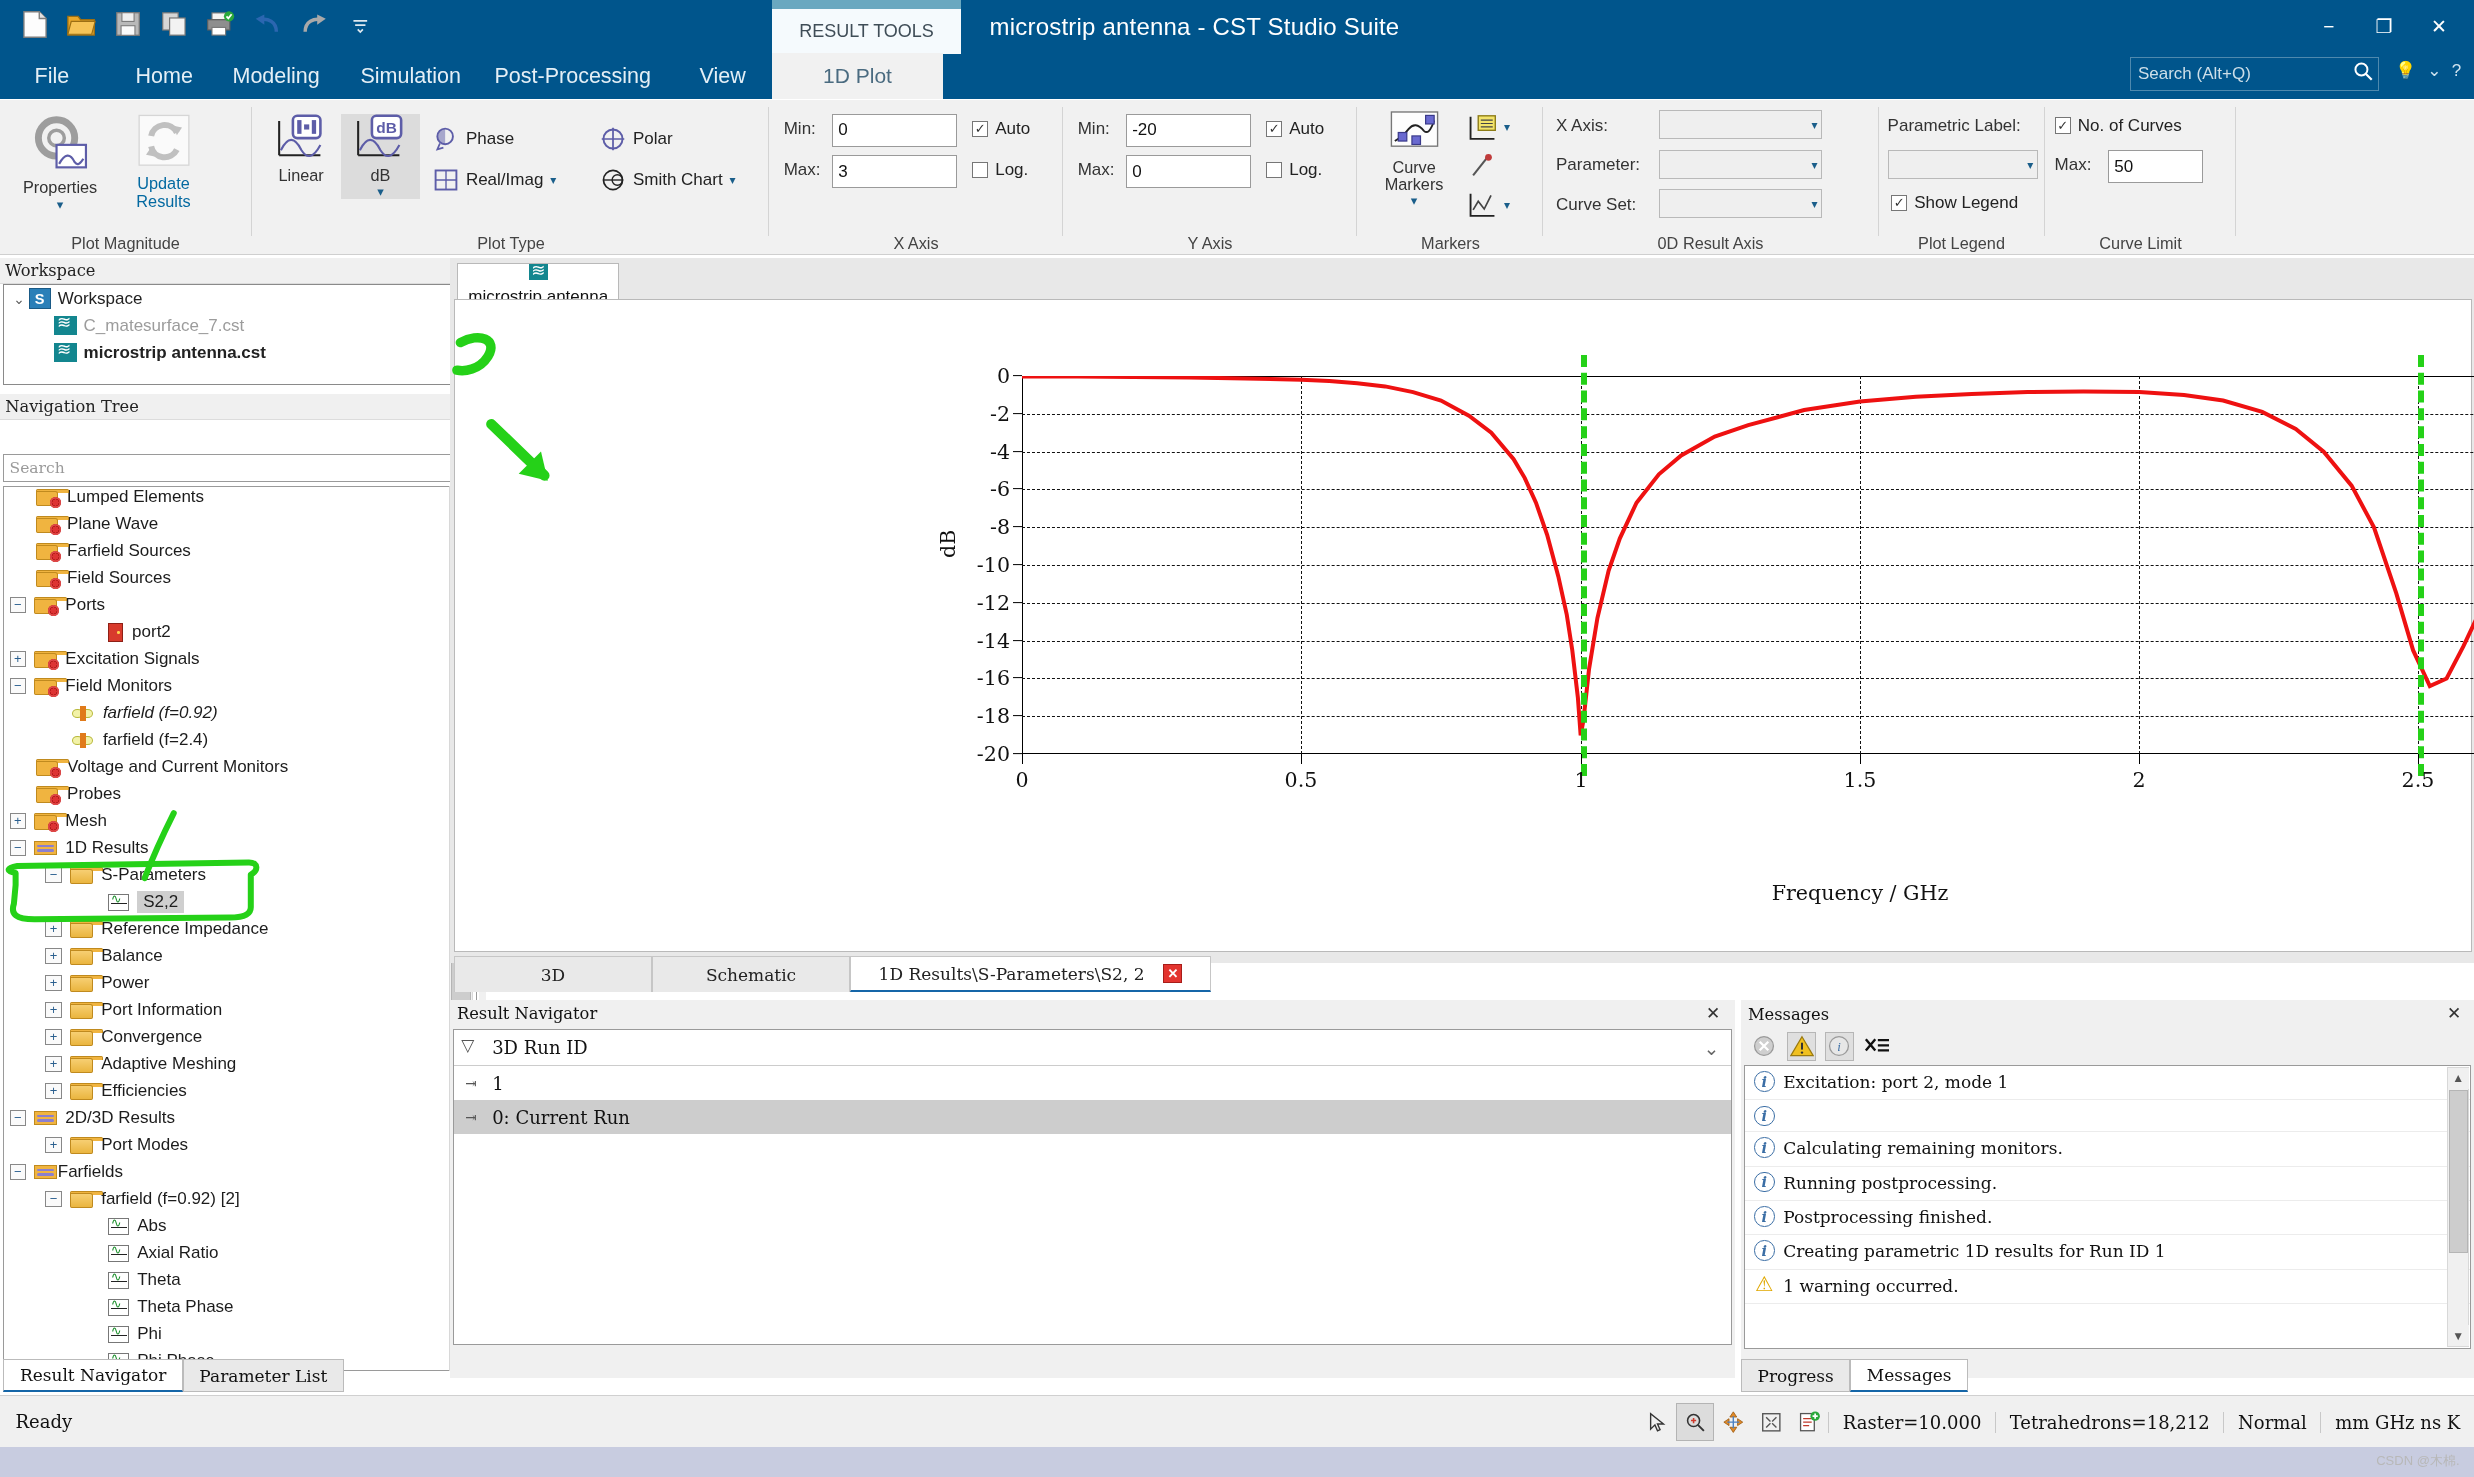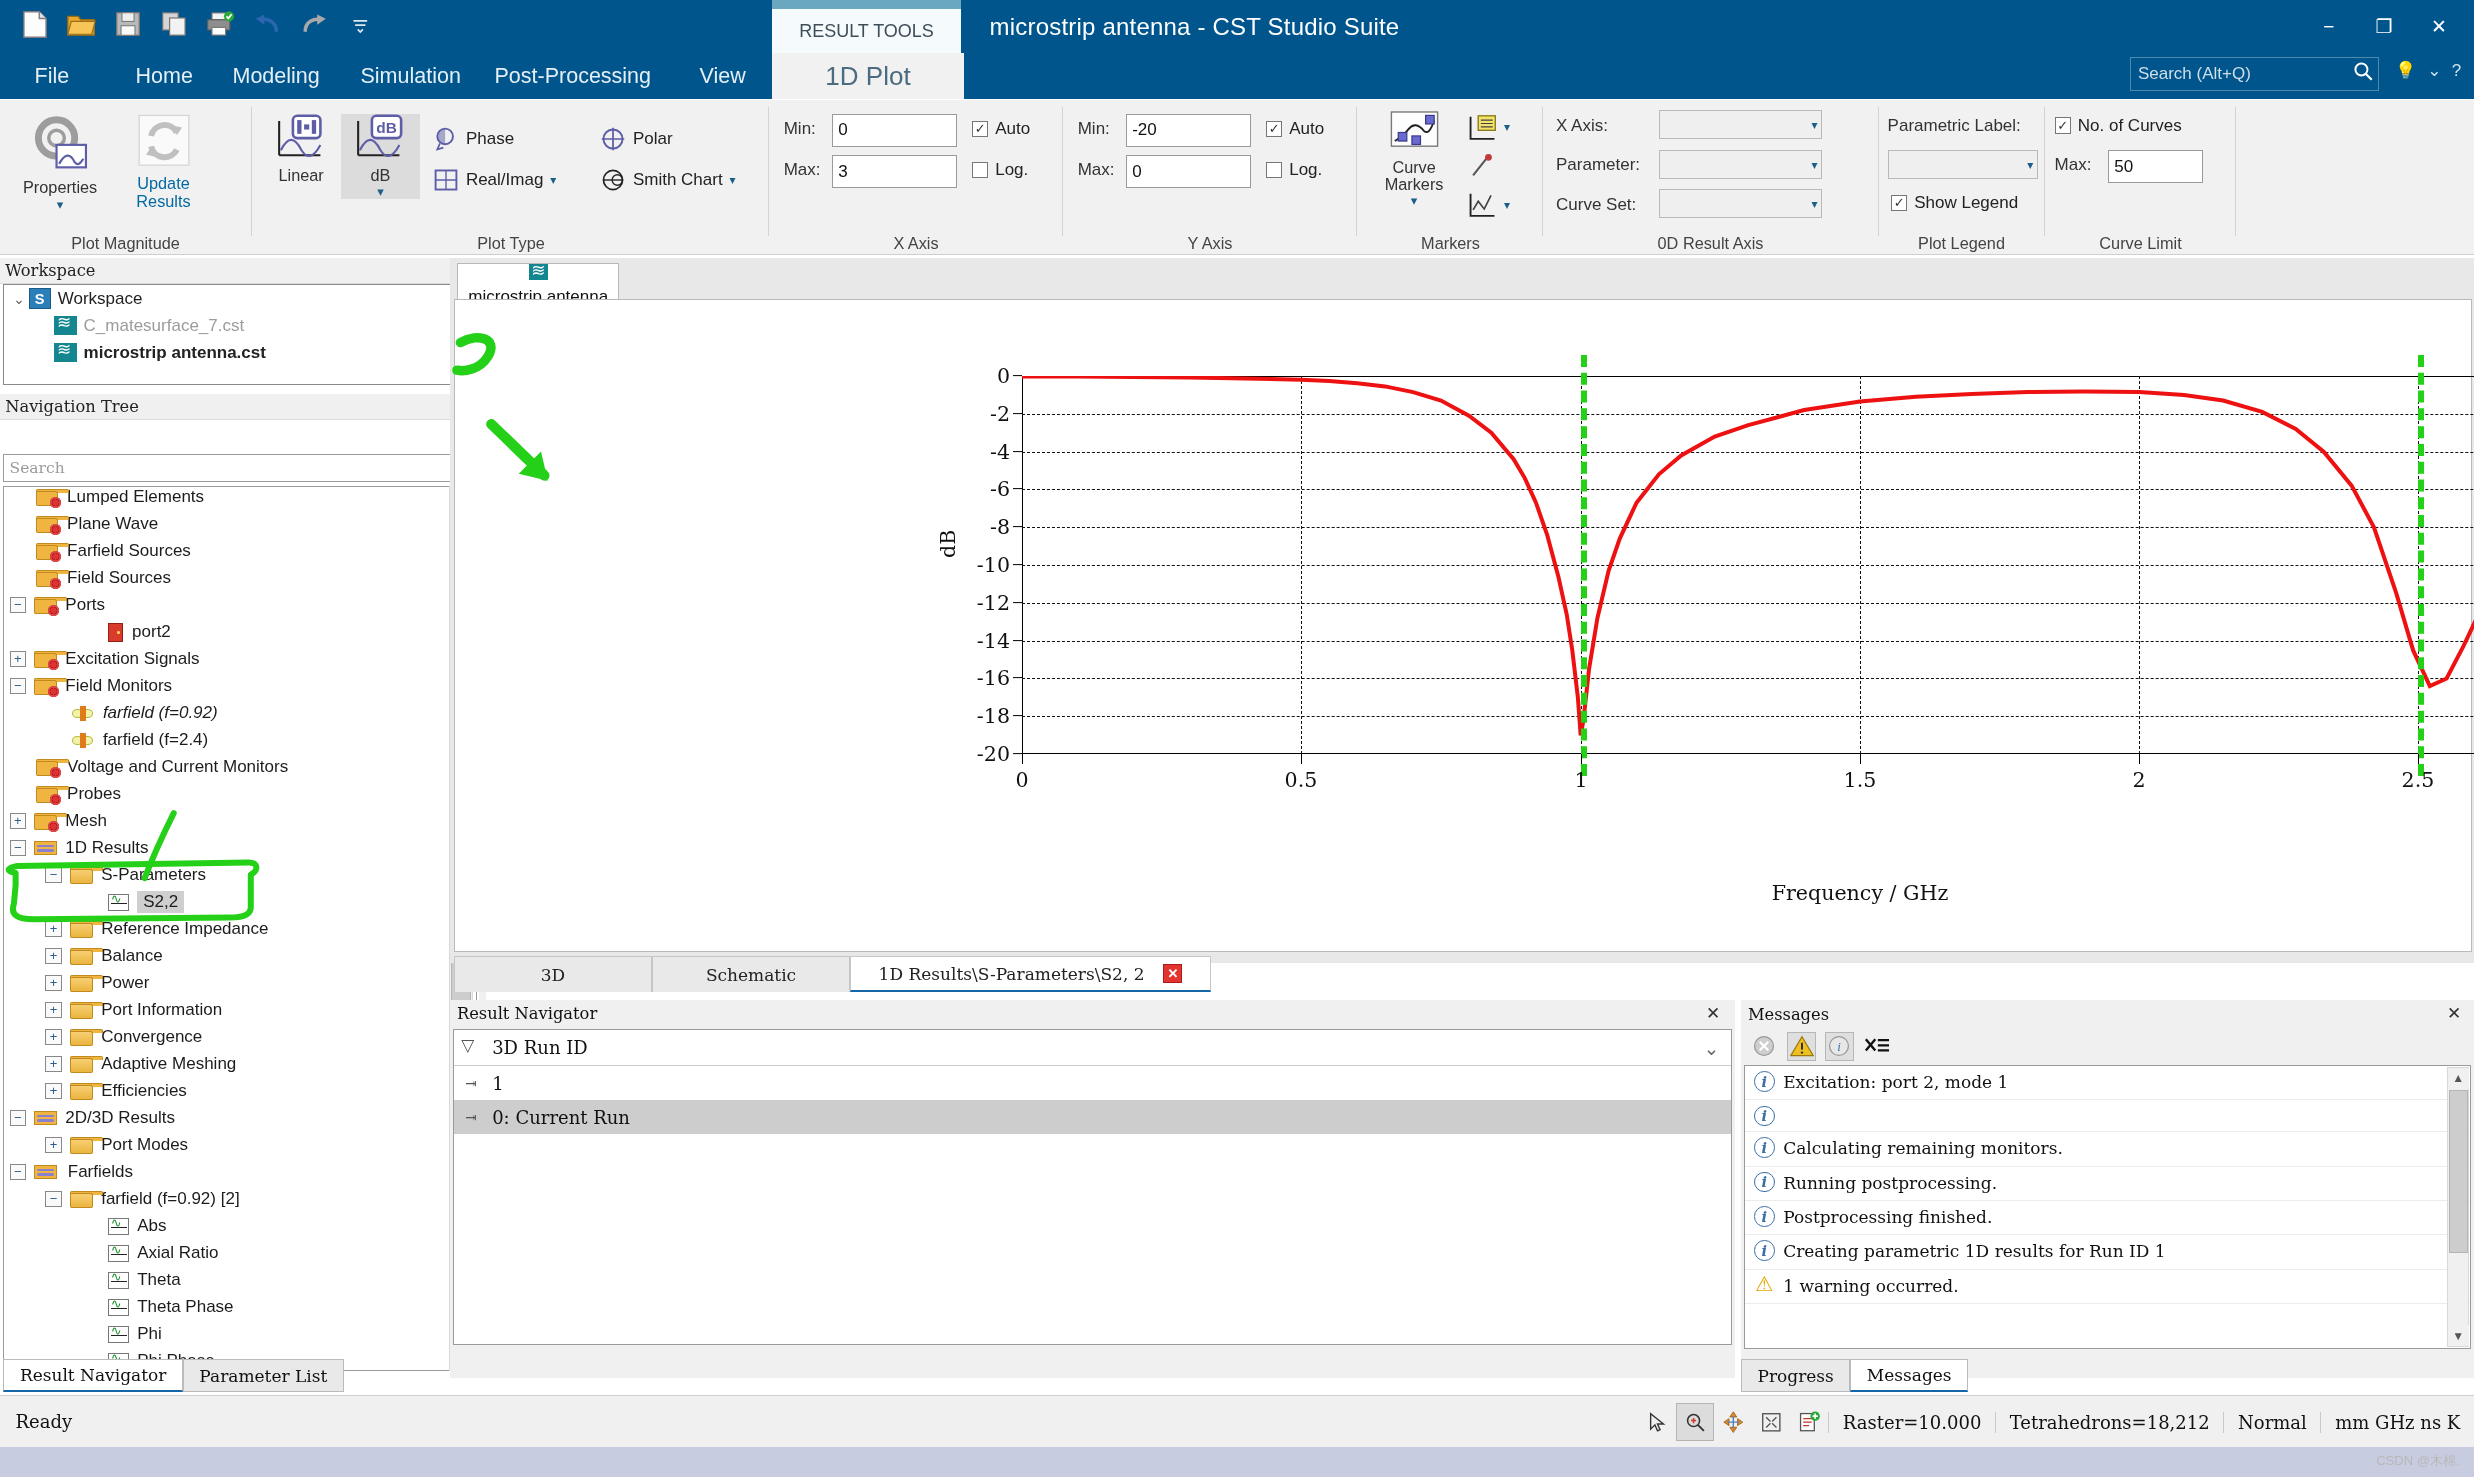--- a/index.html
+++ b/index.html
@@ -40,23 +40,23 @@
   .ctxhdr {
     position: absolute; left: 772px; top: 0; width: 189px; height: 53px;
     background: #f5fafd; display:flex; align-items:center; justify-content:center;
     color: #3f4d57; font-size: 18px;
   }
   .ctxhdr-band {
     position: absolute; left: 772px; top: 0px; width: 189px; height: 8.6px;
     background: #6aa8c0;
   }
   .ctxtab {
-    position: absolute; left: 772px; top: 53px; width: 192px; height: 46px;
+    position: absolute; left: 772px; top: 53px; width: 171px; height: 46px;
     background: #f1f1f1; display:flex; align-items:center; justify-content:center;
-    color: #4a6b80; font-size: 26px;
+    color: #4a6b80; font-size: 21px;
   }
   .searchbox {
     position: absolute; right: 96px; top: 57px; width: 249px; height: 34px;
     background: #00558c; border: 0.9px solid #4e89ae; color: #cddfe9; font-size: 17px;
     display: flex; align-items: center; padding: 0 6.9px;
   }
   .searchicon { position: absolute; right: 101px; top: 60px; color:#fff; font-size: 20.6px; }
   .helpicons { position: absolute; right: 13.7px; top: 60px; display:flex; gap:10.3px; align-items:center; color:#cfe3ef; font-size:17px;}
 
   
@@ -824,21 +824,21 @@
         </div>
         <div class="nt-row">
           <span style="display:inline-block;width:5.2px;flex:0 0 auto;"></span>
           <span class="pm">−</span>
           <span style="display:inline-block;width:8.6px;flex:0 0 auto;"></span>
           <span class="stackicon">
             <span class="s1"></span>
             <span class="w"></span>
             <span class="w2"></span>
           </span>
-          <span style="margin-left:11px;">Farfields</span>
+          <span style="margin-left:1px;">Farfields</span>
         </div>
         <div class="nt-row">
           <span style="display:inline-block;width:41px;flex:0 0 auto;"></span>
           <span class="pm">−</span>
           <span style="display:inline-block;width:8.6px;flex:0 0 auto;"></span>
           <span class="ficon ficon2">
             <span class="tab"></span>
             <span class="body"></span>
           </span>
           <span style="margin-left:8.6px;">farfield (f=0.92) [2]</span>

